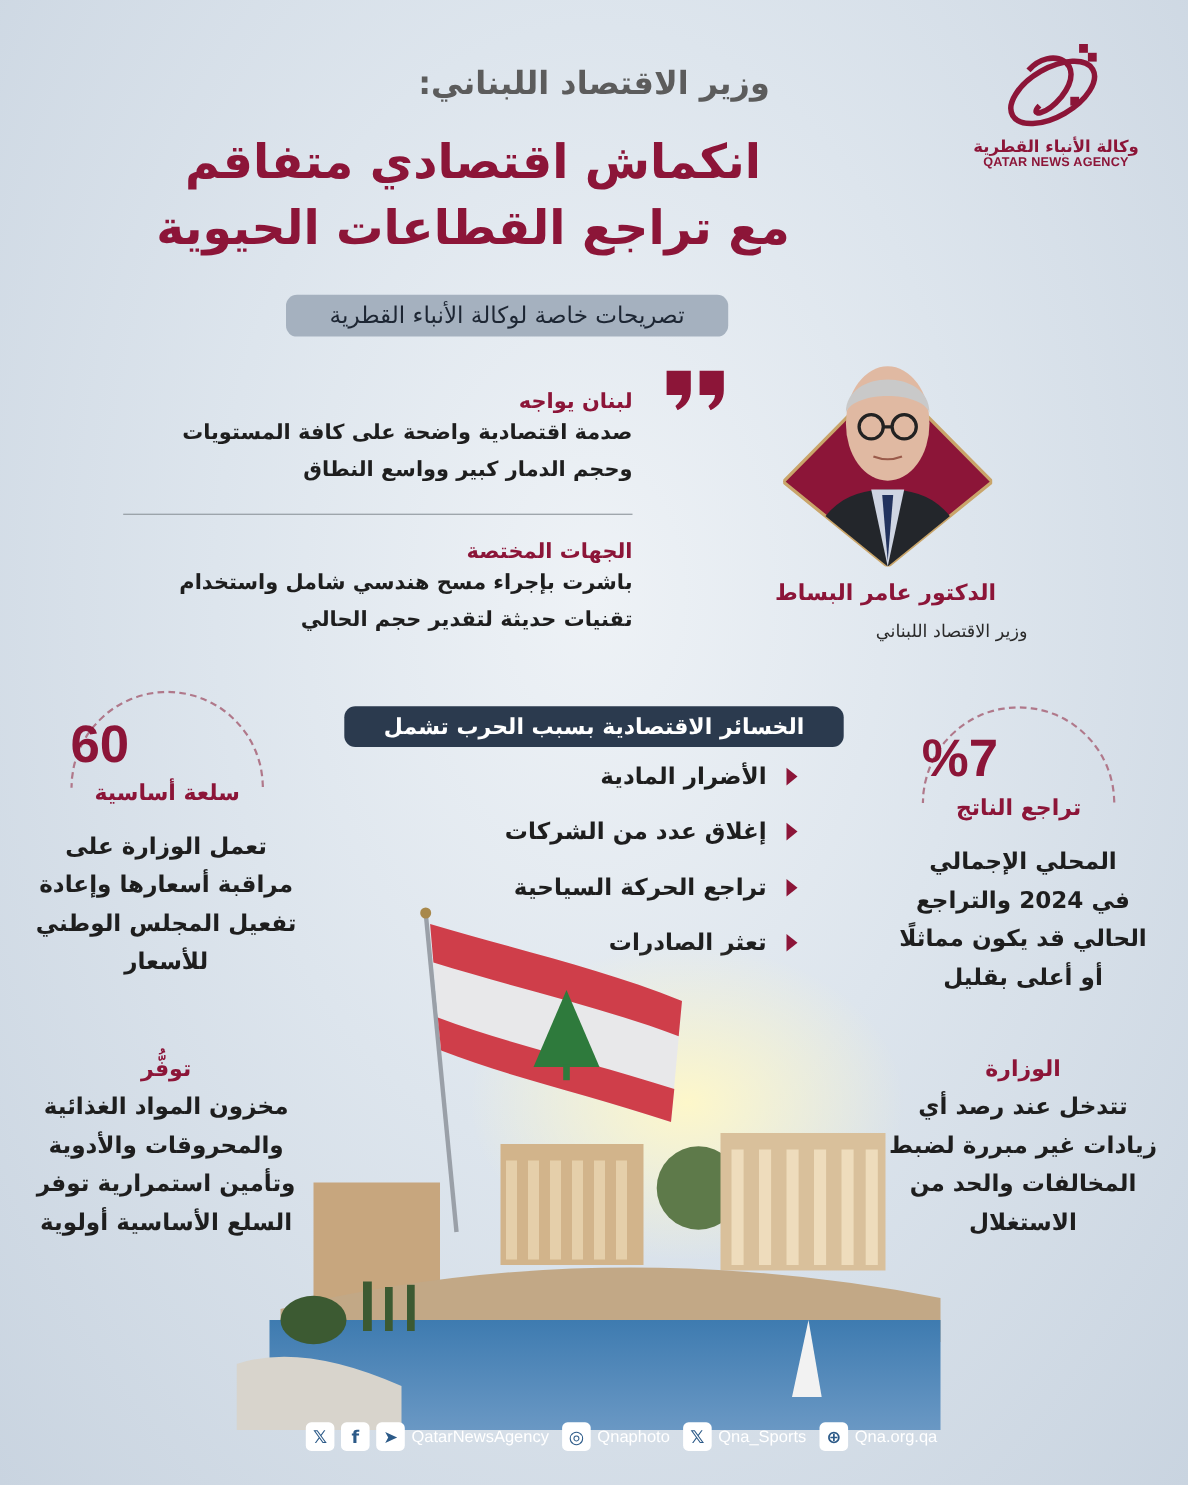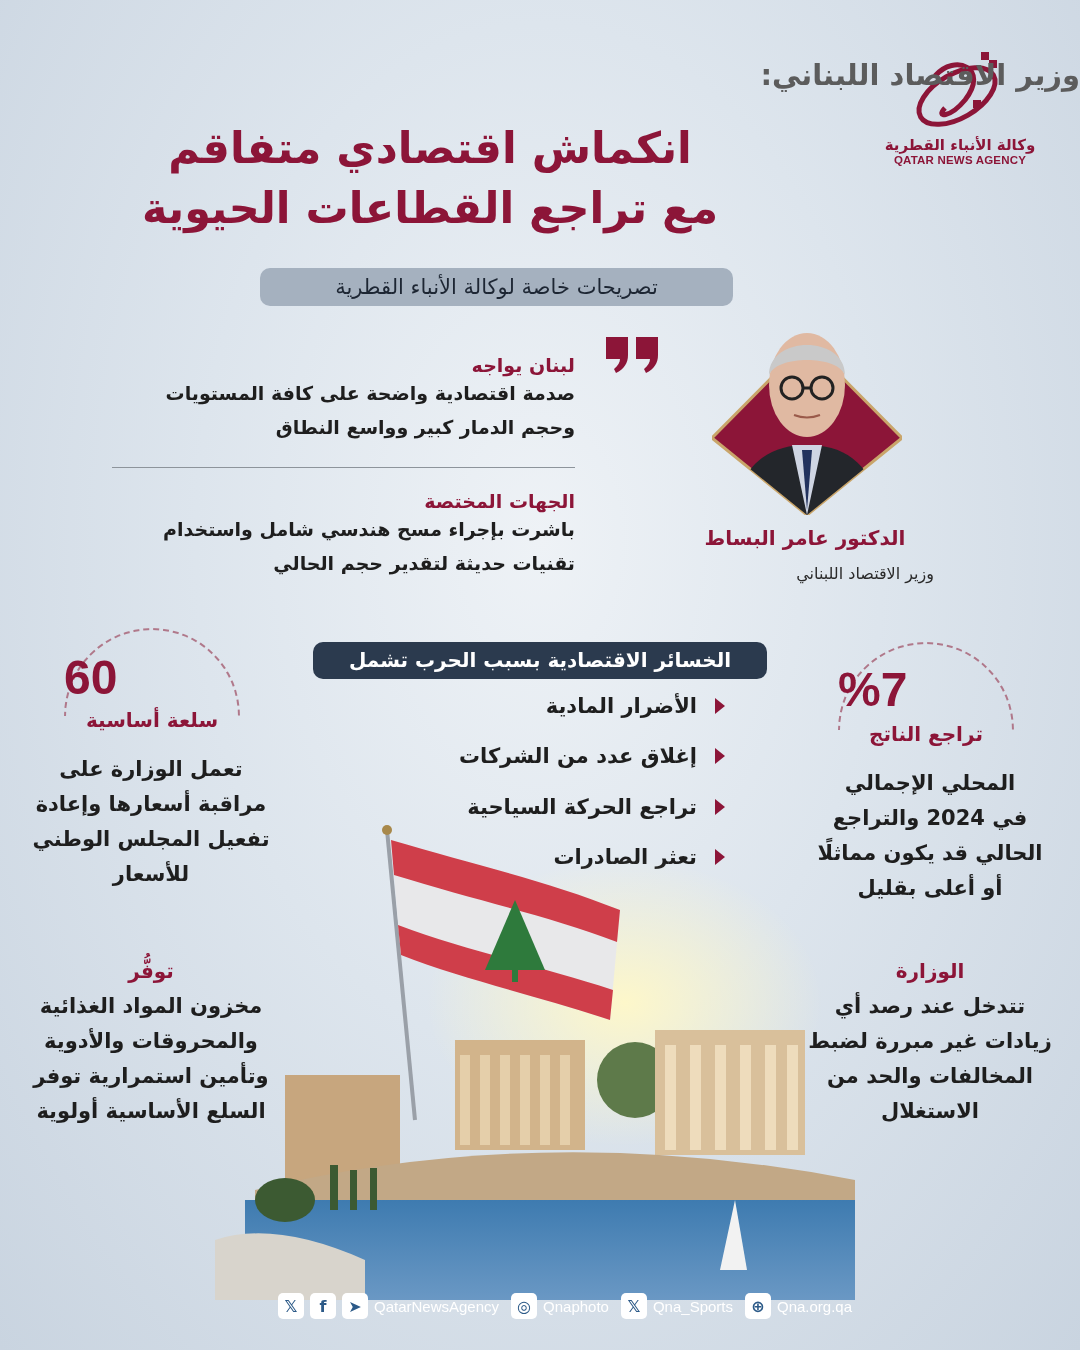--- a/index.html
+++ b/index.html
@@ -8,30 +8,30 @@
       position: relative;
       font-family: "DejaVu Sans", "Liberation Sans", sans-serif;
       background: radial-gradient(ellipse at 50% 40%, #eef2f6 0%, #dde5ed 45%, #c9d4e0 100%);
       color: #1e1e1e;
       direction: rtl;
     }
     .maroon { color: #8c1538; text-align: center; }
     .abs { position: absolute; }
 
     
-    .logo { left: 880px; top: 48px; width: 160px; text-align: center; direction: rtl; }
+    .logo { left: 880px; top: 36px; width: 160px; text-align: center; direction: rtl; }
     .logo svg { display: block; margin: 0 auto; }
     .logo-ar { font-size: 15px; color: #8c1538; font-weight: bold; margin-top: 2px; }
     .logo-en { font-size: 11.5px; color: #8c1538; font-weight: bold; letter-spacing: 0.2px; direction: ltr; font-family: "Liberation Sans", sans-serif; }
 
     
-    .kicker { left: 0; width: 1080px; top: 58px; font-size: 29px; font-weight: bold; color: #5c5c5c; }
+    .kicker { left: 0; width: 1080px; top: 58px; text-align: center; font-size: 29px; font-weight: bold; color: #5c5c5c; }
     .headline { left: 0; width: 860px; top: 118px; text-align: center; font-size: 43px; line-height: 60px; font-weight: bold; color: #8c1538; }
     .pill-sub {
-      left: 260px; top: 268px; width: 473px; height: 38px;
+      left: 260px; top: 268px; width: 402px; height: 38px;
       background: #a5b1bf; border-radius: 10px;
       text-align: center; font-size: 21px; line-height: 38px; color: #1d2633;
     }
 
     
     .quote-mark { left: 604px; top: 333px; }
     .q-block { right: 505px; width: 460px; text-align: right; }
     .q-head { font-size: 19px; font-weight: bold; color: #8c1538; }
     .q-body { font-size: 19px; font-weight: bold; line-height: 34px; color: #1e1e1e; }
     .q-divider { left: 112px; top: 467px; width: 463px; height: 0; border-top: 1.5px solid #8d949b; }

